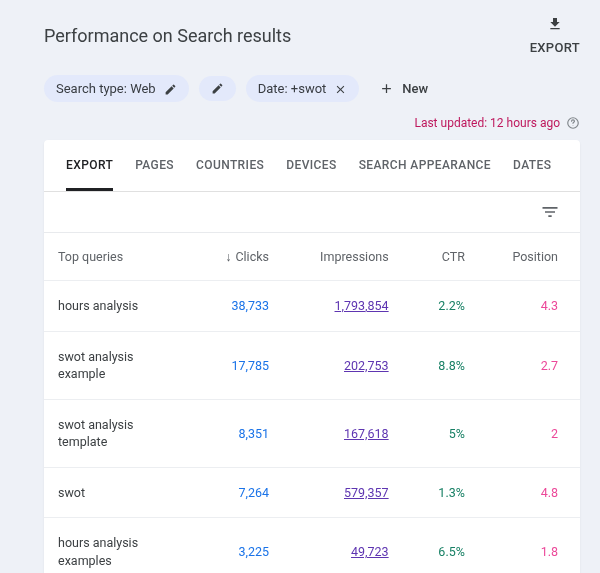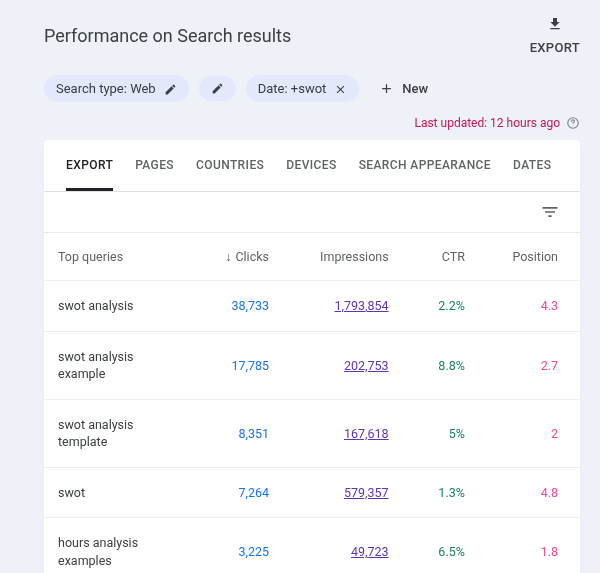--- a/index.html
+++ b/index.html
@@ -221,21 +221,21 @@
           <th>
             <span class="sort-arrow">↓</span><span>Clicks</span>
           </th>
           <th>Impressions</th>
           <th>CTR</th>
           <th>Position</th>
         </tr>
       </thead>
       <tbody id="table-body">
           <tr>
-            <td class="q-cell">swot analysis</td>
+            <td class="q-cell">hours analysis</td>
             <td class="clicks">38,733</td>
             <td class="impr">1,793,854</td>
             <td class="ctr">2.2%</td>
             <td class="pos">4.3</td>
           </tr>
           <tr>
             <td class="q-cell">swot analysis example</td>
             <td class="clicks">17,785</td>
             <td class="impr">202,753</td>
             <td class="ctr">8.8%</td>

